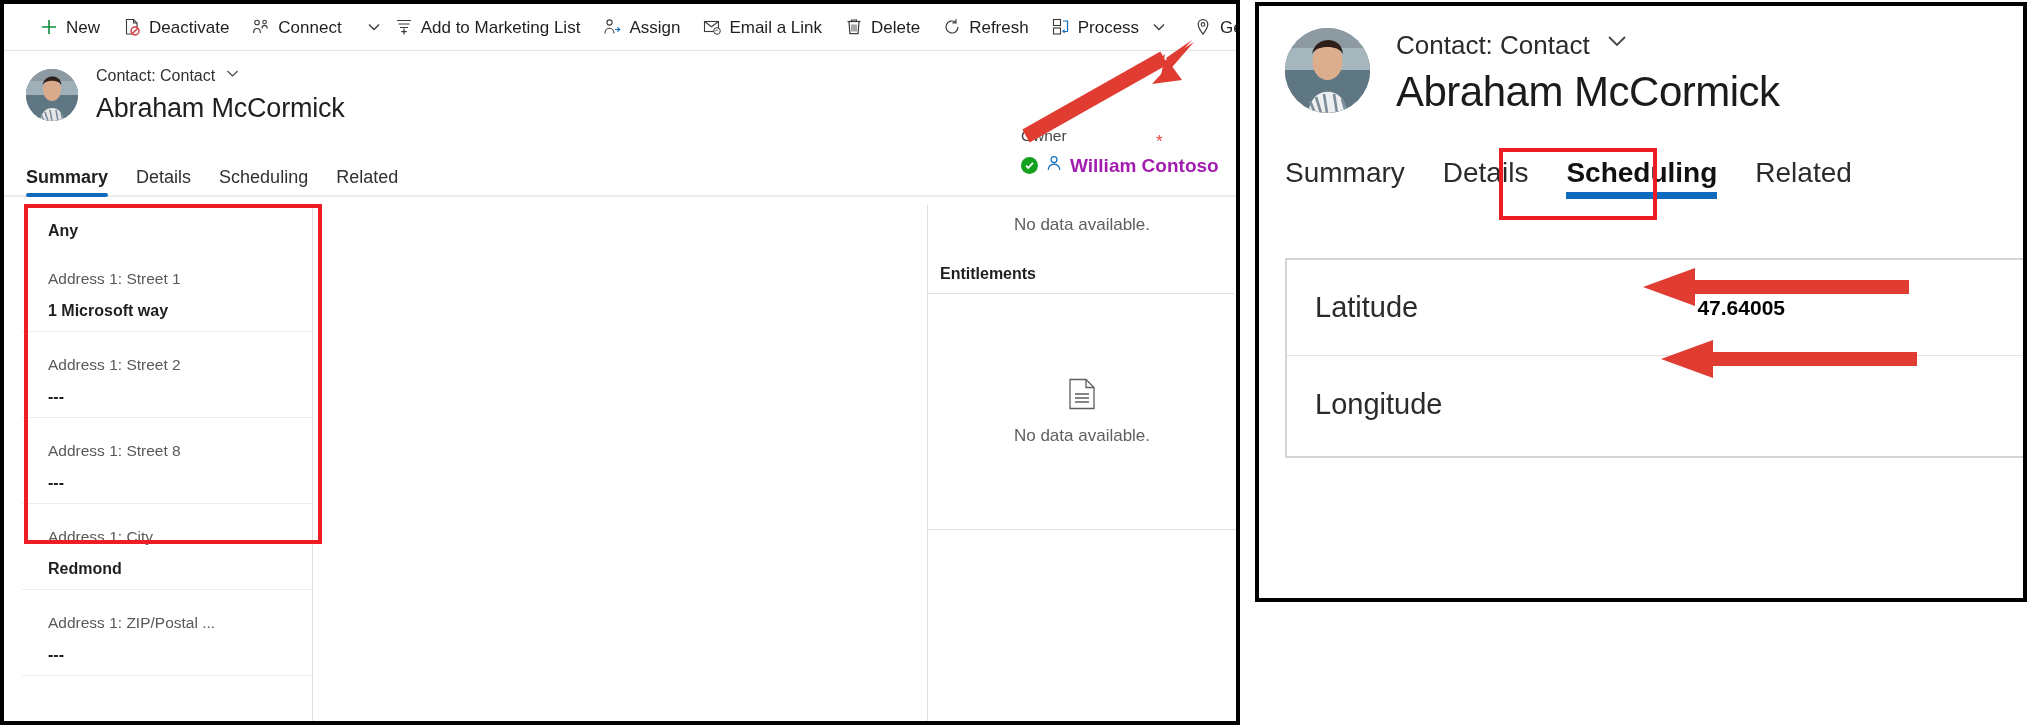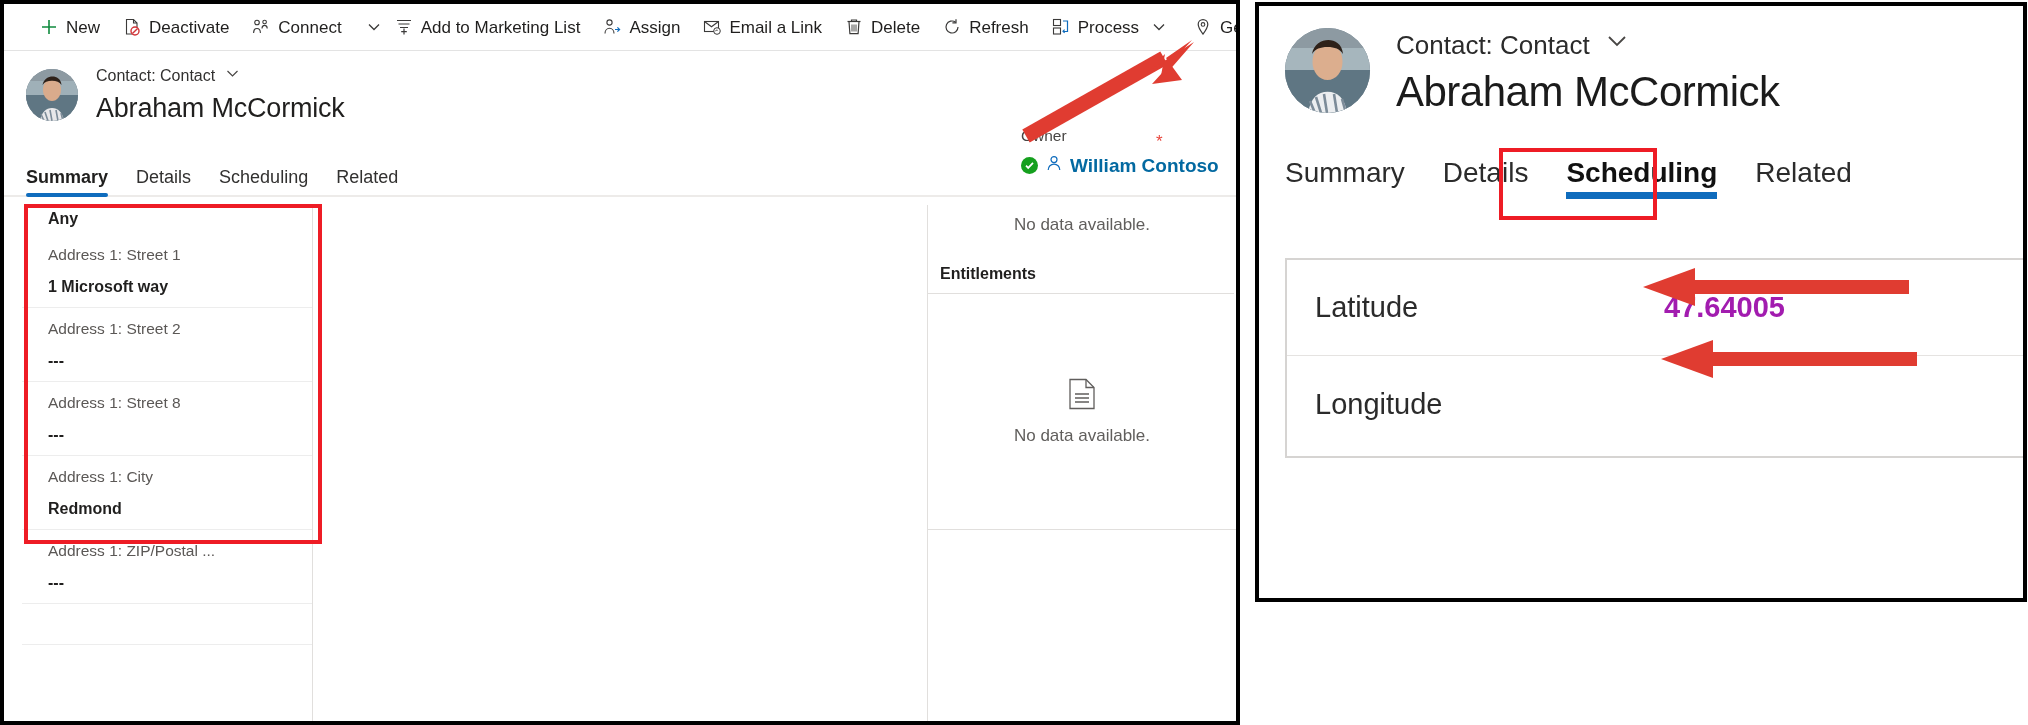--- a/index.html
+++ b/index.html
@@ -87,21 +87,21 @@
   }
   .owner-block {
     position: absolute;
     left: 1017px; top: 76px;
     text-align: left;
   }
   .owner-lbl { font-size: 15.5px; color: #484644; line-height: 18px; }
   .owner-val {
     display: flex; align-items: center; gap: 7px;
     margin-top: 9px;
-    font-size: 19px; font-weight: 700; color: #0369a1;
+    font-size: 19px; font-weight: 700; color: #a21caf;
     white-space: nowrap;
   }
   .owner-val .name { cursor: pointer; }
   .check-badge {
     width: 17px; height: 17px; border-radius: 50%;
     background: #15a01e; flex: 0 0 17px;
     display:flex; align-items:center; justify-content:center;
   }
   .req-star {
     position: absolute; left: 1152px; top: 82px;
@@ -137,21 +137,21 @@
     height: 530px;
     background:#fff;
   }
   .col-sep { width: 1px; background: #e1dfdd; margin-top: 8px; }
   .col-fields { width: 308px; padding-left: 18px; }
   .col-mid { flex: 1 1 auto; }
   .col-right { width: 308px; }
 
   .field-row {
     border-bottom: 1px solid #ededed;
-    padding: 11px 14px 9px 26px;
+    padding: 23px 14px 9px 26px;
   }
   .field-label {
     font-size: 15.5px; color: #5b5856; line-height: 20px;
   }
   .field-value {
     font-size: 16px; color: #201f1e; font-weight: 700;
     line-height: 22px; margin-top: 11px;
   }
   .field-row.plain { border-bottom: none; padding-bottom: 4px; }
   .field-row.plain .field-value { margin-top: 0; }
@@ -244,21 +244,21 @@
     display:flex; align-items:center;
     height: 96px;
     padding: 0 36px 0 28px;
   }
   .rp-row.sep { border-bottom: 1px solid #e5e3e1; }
   .rp-row .rlabel {
     font-size: 29px; color: #2b2b2b; font-weight: 400;
     width: 260px;
   }
   .rp-row .rvalue {
-    font-size: 29px; color: #a21caf; font-weight: 700;
+    font-size: 21px; color: #000000; font-weight: 700;
     text-align: right; width: 210px;
   }
 
   .big-arrow { position: absolute; pointer-events: none; }
 </style>
 </head>
 <body>
 
 <div id="root">
 

